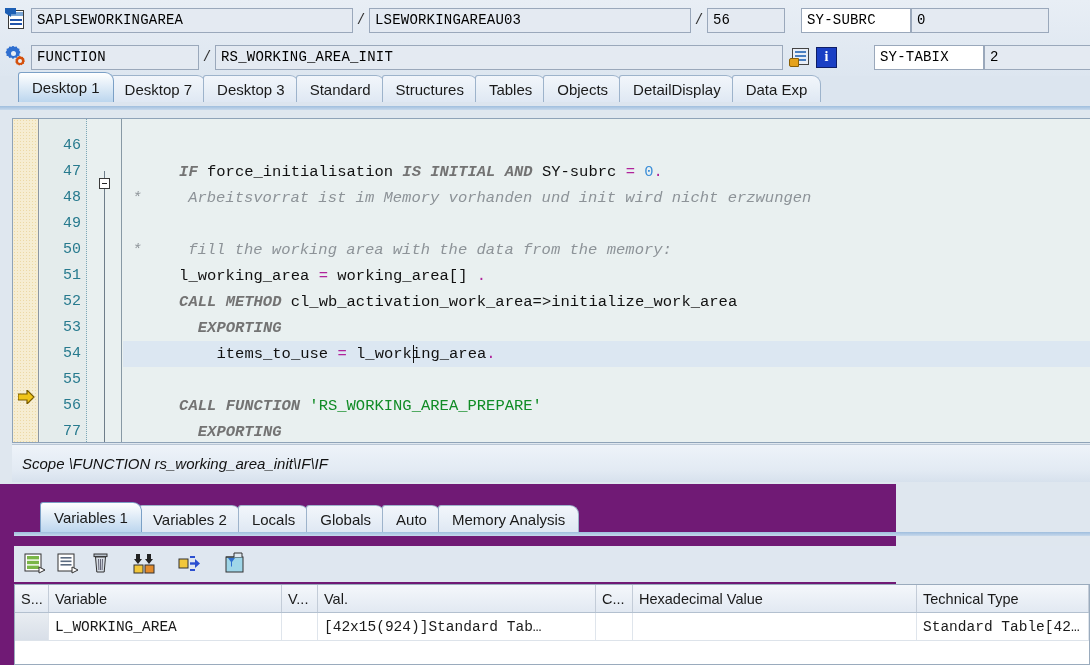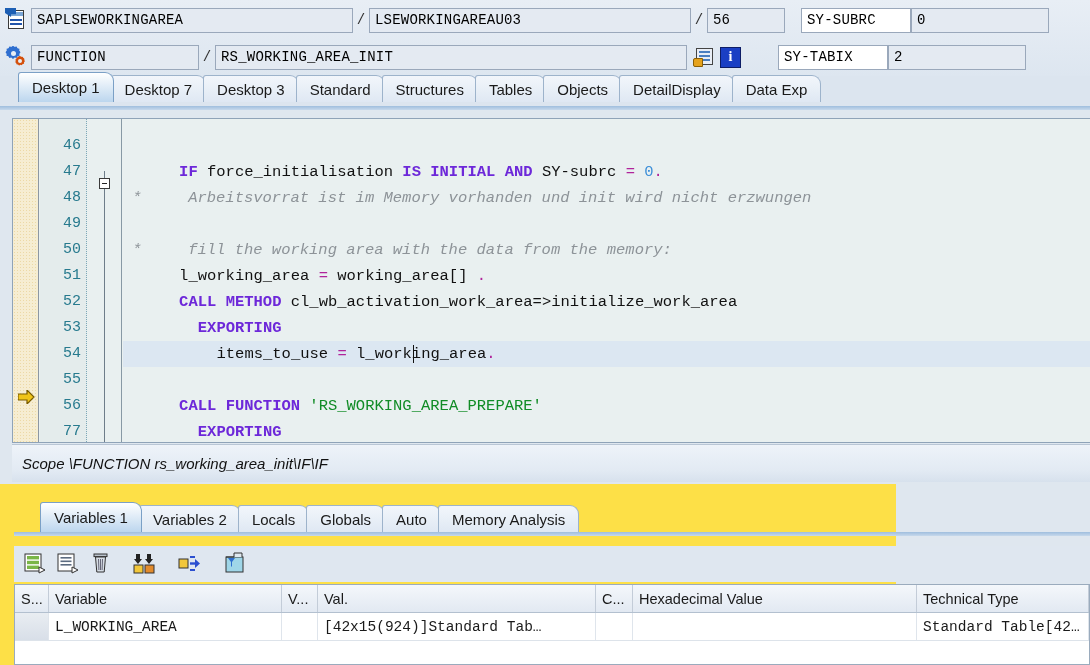--- a/index.html
+++ b/index.html
@@ -158,21 +158,21 @@
     position: absolute; width: 47px; text-align: right; padding-right: 6px;
     font-family: "Liberation Mono", monospace; font-size: 15px; color: #277a8e;
     line-height: 26px;
   }
   .ctext {
     position: absolute; left: 0; white-space: pre;
     font-family: "Liberation Mono", monospace; font-size: 15.5px;
     line-height: 26px; color: #111;
   }
   .hl-row { background: #dce7f2; }
-  .kw { color: #6d28d9; font-weight: bold; }
+  .kw { color: #737373; font-weight: bold; font-style: italic; }
   .op { color: #b0249b; }
   .num { color: #3d8fd8; }
   .str { color: #118c26; }
   .cmt { color: #8d9398; font-style: italic; }
   .vfold {
     position: absolute; left: 16px; top: 0; width: 1px; height: 100%;
     background: #6e7d8a;
   }
   .foldbox {
     position: absolute; left: 11px; width: 11px; height: 11px;
@@ -195,21 +195,21 @@
     position: absolute; left: 12px; top: 444px; width: 1078px; height: 38px;
     background: linear-gradient(to bottom, #eef3f9 0%, #e2eaf3 70%, #d7e1ed 100%);
     border-top: 1px solid #b9c6d5;
     display: flex; align-items: center; font-style: italic;
   }
   .scopetxt { font-size: 15px; color: #111; padding-left: 10px; }
 
   
   .bottompanel {
     position: absolute; left: 0; top: 484px; width: 896px; height: 181px;
-    background: #fde047;
+    background: #701a75;
   }
   .btabstrip { position: absolute; left: 0; top: 18px; width: 1090px; height: 34px; }
   .btabstrip .tabline {
     position: absolute; left: 14px; bottom: 0; width: 1076px; height: 4px;
     background: linear-gradient(to bottom, #9fbede, #c7d9ec);
   }
   .btabs { position: absolute; left: 40px; bottom: 4px; display: flex; align-items: flex-end; }
 
   .vtoolbar {
     position: absolute; left: 14px; top: 62px; width: 1076px; height: 36px;
@@ -264,21 +264,21 @@
     <div class="hdr-icon">
       <div class="ico-gear">
         <div class="g-big"></div>
           <div class="g-big-in"></div>
         <div class="g-small"></div>
           <div class="g-small-in"></div>
       </div>
     </div>
     <div class="fld" style="width:168px;">FUNCTION</div>
     <div class="sep">/</div>
-    <div class="fld" style="width:472px;">RS_WORKING_AREA_INIT</div>
+    <div class="fld" style="width:568px;">RS_WORKING_AREA_INIT</div>
     <div class="hdr-icons2">
       <div class="mini-ico">
         <div class="mi-body"></div>
           <div class="mi-l1"></div>
           <div class="mi-l2"></div>
         <div class="mi-l3"></div>
           <div class="mi-key"></div>
       </div>
       <div class="info-ico">i</div>
     </div>

